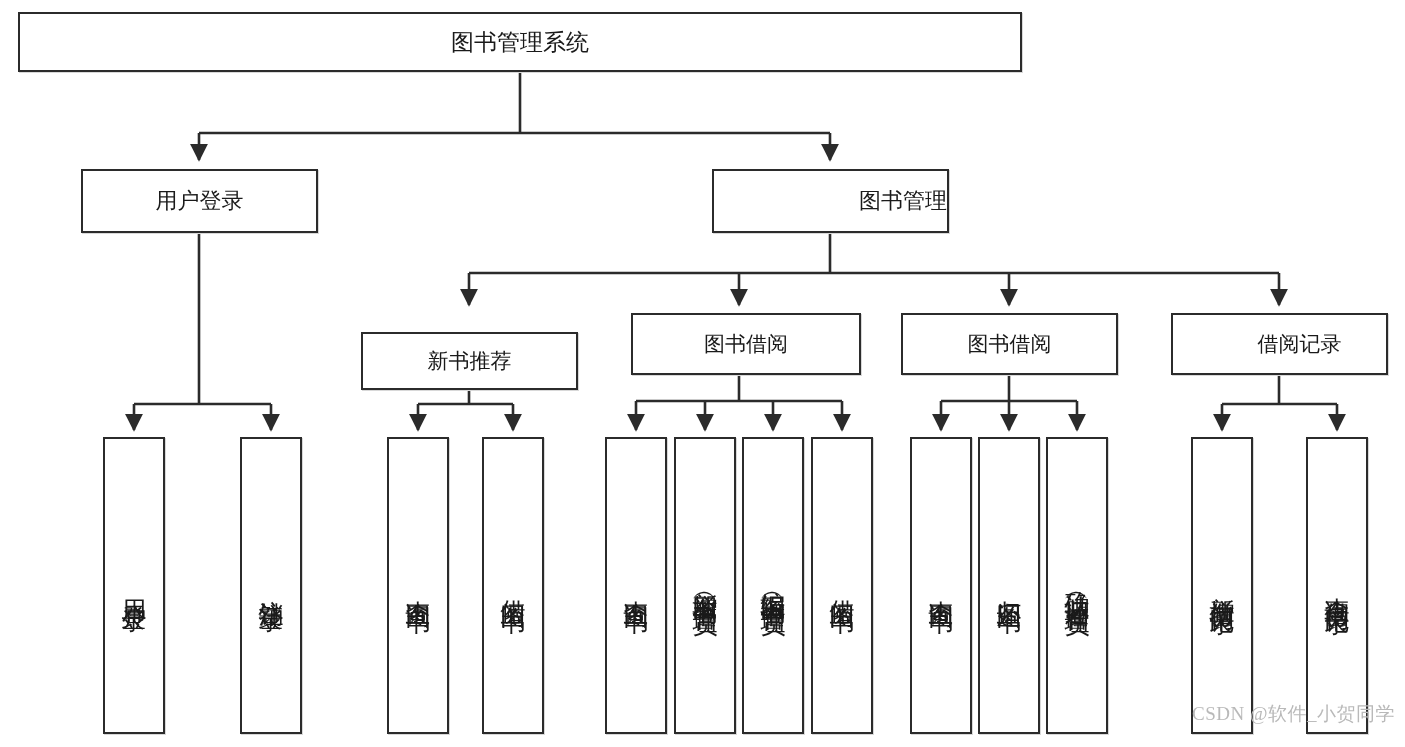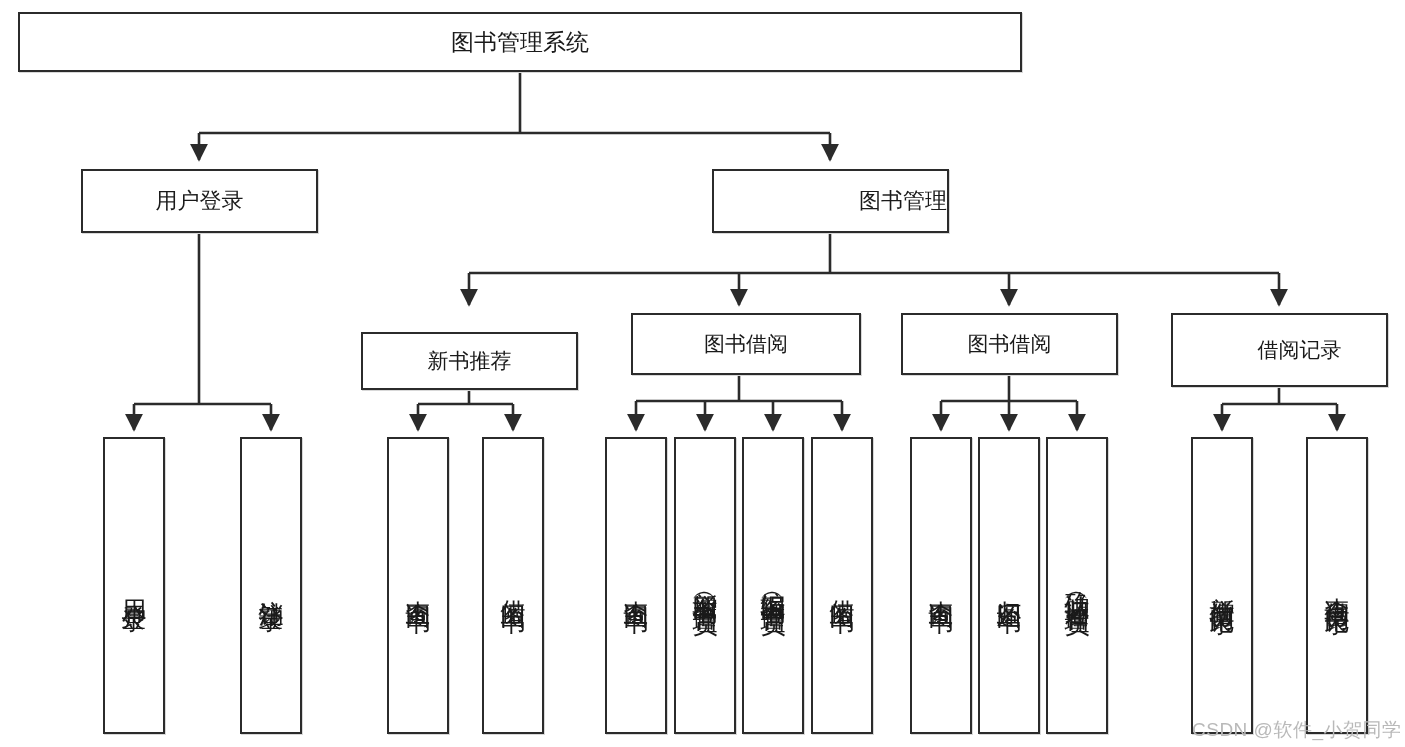--- a/index.html
+++ b/index.html
@@ -133,21 +133,21 @@
 
   <div class="node lvl3" style="left:361px; top:332px; width:217px; height:58px;">
     <span class="lbl">新书推荐</span>
   </div>
   <div class="node lvl3" style="left:631px; top:313px; width:230px; height:62px;">
     <span class="lbl">图书借阅</span>
   </div>
   <div class="node lvl3" style="left:901px; top:313px; width:217px; height:62px;">
     <span class="lbl">图书借阅</span>
   </div>
-  <div class="node lvl3" style="left:1171px; top:313px; width:217px; height:74px;padding-left:40px;">
+  <div class="node lvl3" style="left:1171px; top:313px; width:217px; height:62px;padding-left:40px;">
     <span class="lbl">借阅记录</span>
   </div>
 
   <div class="node leaf" style="left:103px; top:437px; width:62px; height:297px;">
     <span class="lbl">用户登录</span>
   </div>
   <div class="node leaf" style="left:240px; top:437px; width:62px; height:297px;">
     <span class="lbl">注销登录</span>
   </div>
 
@@ -181,15 +181,15 @@
     <span class="lbl">确认归还（管理员）</span>
   </div>
 
   <div class="node leaf" style="left:1191px; top:437px; width:62px; height:297px;">
     <span class="lbl">新增借阅记录</span>
   </div>
   <div class="node leaf" style="left:1306px; top:437px; width:62px; height:297px;">
     <span class="lbl">查询借阅记录</span>
   </div>
 
-  <div class="watermark" style="left:1192px; top:717px;">CSDN @软件_小贺同学</div>
+  <div class="watermark" style="left:1192px; top:701px;font-family:Liberation Serif, serif;">CSDN @软件_小贺同学</div>
 
 </div>
 
 </body></html>

